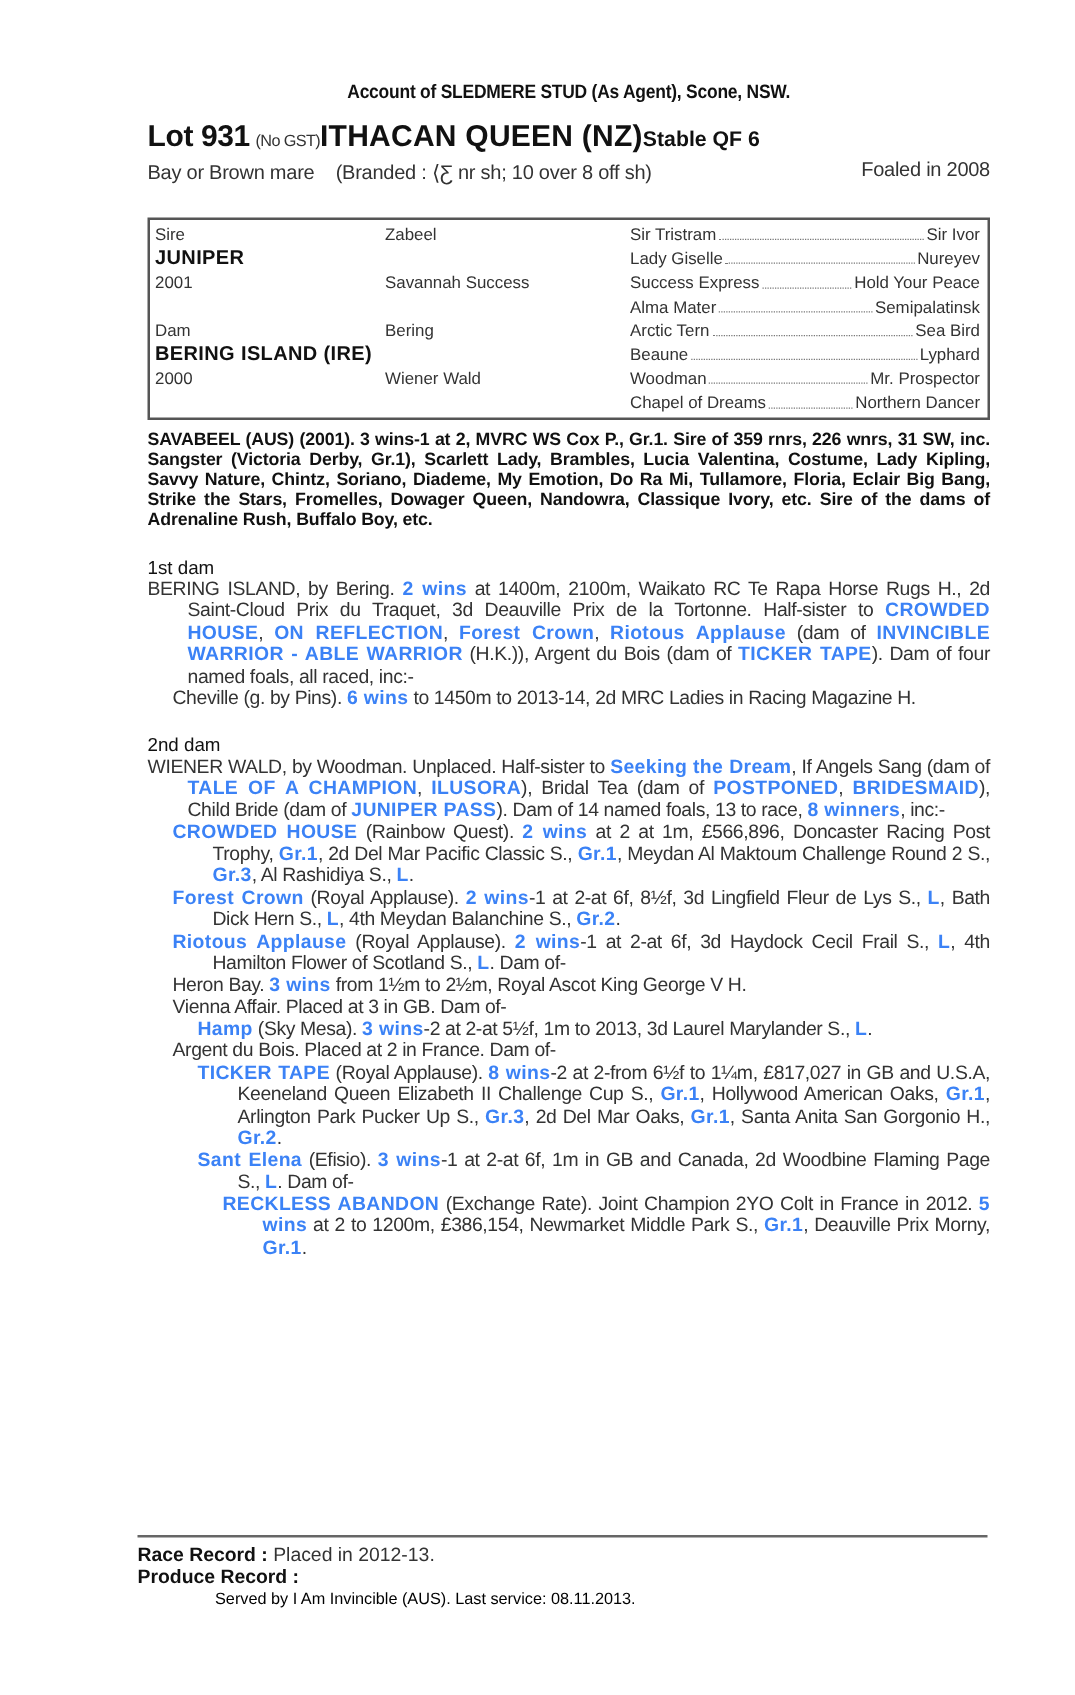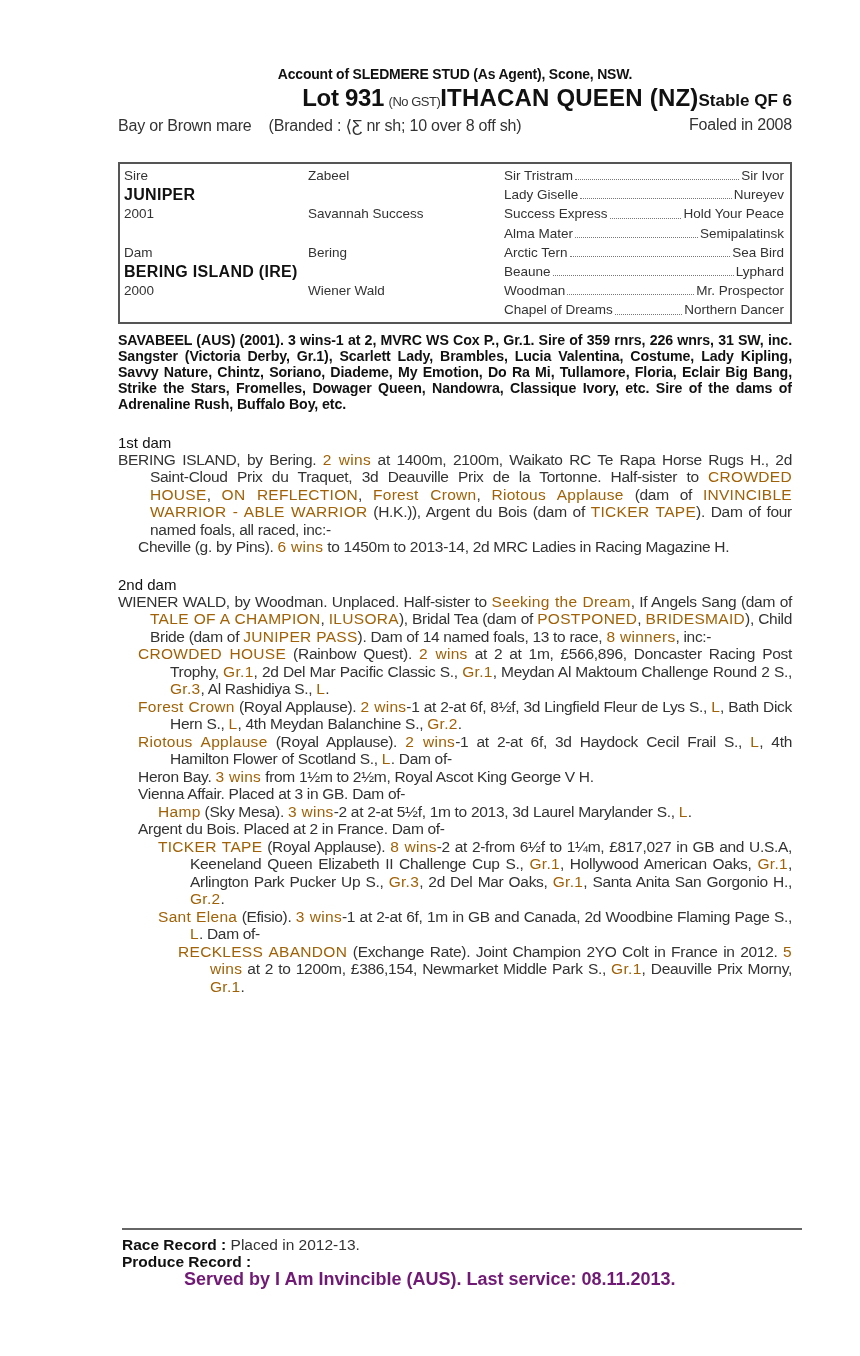--- a/index.html
+++ b/index.html
@@ -1,46 +1,46 @@
 <!DOCTYPE html>
 <html><head>
 <meta charset="utf-8">
 <style>
   html, body { margin: 0; padding: 0; background: #ffffff; }
   body { width: 860px; height: 1356px; position: relative; overflow: hidden;
          font-family: "Liberation Sans", sans-serif; color: #222; }
   .page { position: absolute; left: 118px; top: 64px; width: 674px; }
   .account { text-align: center; font-weight: bold; font-size: 15.5px; letter-spacing: -0.2px;
              transform: scaleX(0.9); transform-origin: center; color: #111; line-height: 20px; }
-  .titlerow { display: flex; align-items: baseline; justify-content: flex-end; margin-top: 0px; height: 28px; }
+  .titlerow { display: flex; align-items: baseline; justify-content: flex-start; margin-top: 12px; height: 28px; }
   .lot { font-weight: bold; font-size: 24px; color: #111; letter-spacing: -0.3px; }
   .nogst { font-size: 13px; font-weight: normal; color: #333; letter-spacing: -0.5px; }
   .horse { font-weight: bold; font-size: 24px; color: #111; letter-spacing: 0.2px; }
   .stable { font-weight: bold; font-size: 17px; color: #111; }
   .subrow { display: flex; justify-content: space-between; font-size: 16px; color: #333; margin-top: 4px; height: 22px; letter-spacing: -0.2px; }
   .brand-glyph { display: inline-block; font-size: 17px; vertical-align: -1px; }
   .ped { margin-top: 24px; border: 2px solid #555; border-bottom-width: 2px; padding: 2px 6px 2px 4px;
          display: grid; grid-template-columns: 184px 196px 1fr; font-size: 13.5px; color: #333; line-height: 19.2px; }
   .ped .big { font-weight: bold; font-size: 16px; color: #111; letter-spacing: 0.3px; }
   .ped .r { display: flex; justify-content: space-between; }
   .ped .r .dots { flex: 1; border-bottom: 1.5px dotted #777; margin: 0 2px 5px 2px; }
   .sire-para { margin-top: 8px; font-weight: bold; font-size: 14.2px; line-height: 16px; color: #111;
                text-align: justify; letter-spacing: -0.1px; }
   .sect { margin-top: 22px; }
   .sect h3 { margin: 0; font-size: 15px; font-weight: normal; color: #111; line-height: 17px; }
   .txt { font-size: 15.5px; line-height: 17.5px; color: #333; text-align: justify; letter-spacing: -0.3px; }
-  .txt .bb { font-weight: normal; color: #a16207; letter-spacing: 0.3px; }
+  .txt .bb { font-weight: bold; color: #3b82f6; letter-spacing: 0.3px; }
   .p0 { padding-left: 32px; text-indent: -32px; }
   .p1 { padding-left: 52px; text-indent: -32px; }
   .p2 { padding-left: 72px; text-indent: -32px; }
   .p3 { padding-left: 92px; text-indent: -32px; }
-  .footer { position: absolute; left: 122px; top: 1228px; width: 680px; border-top: 2px solid #666; padding-top: 6px; }
+  .footer { position: absolute; left: 110px; top: 1228px; width: 680px; border-top: 2px solid #666; padding-top: 6px; }
   .footer .line { font-size: 15.5px; line-height: 17px; color: #333; }
   .footer .lbl { font-weight: bold; color: #111; }
-  .footer .served { padding-left: 62px; font-weight: bold; color: #701a75; font-size: 18px; line-height: 18px; }
+  .footer .served { padding-left: 62px; font-weight: normal; color: #000000; font-size: 13px; line-height: 18px; }
 </style>
 </head>
 <body>
 
 <div class="page">
   <div class="account">Account of SLEDMERE STUD (As Agent), Scone, NSW.</div>
 
   <div class="titlerow">
     <div>
       <span class="lot">Lot 931</span>

